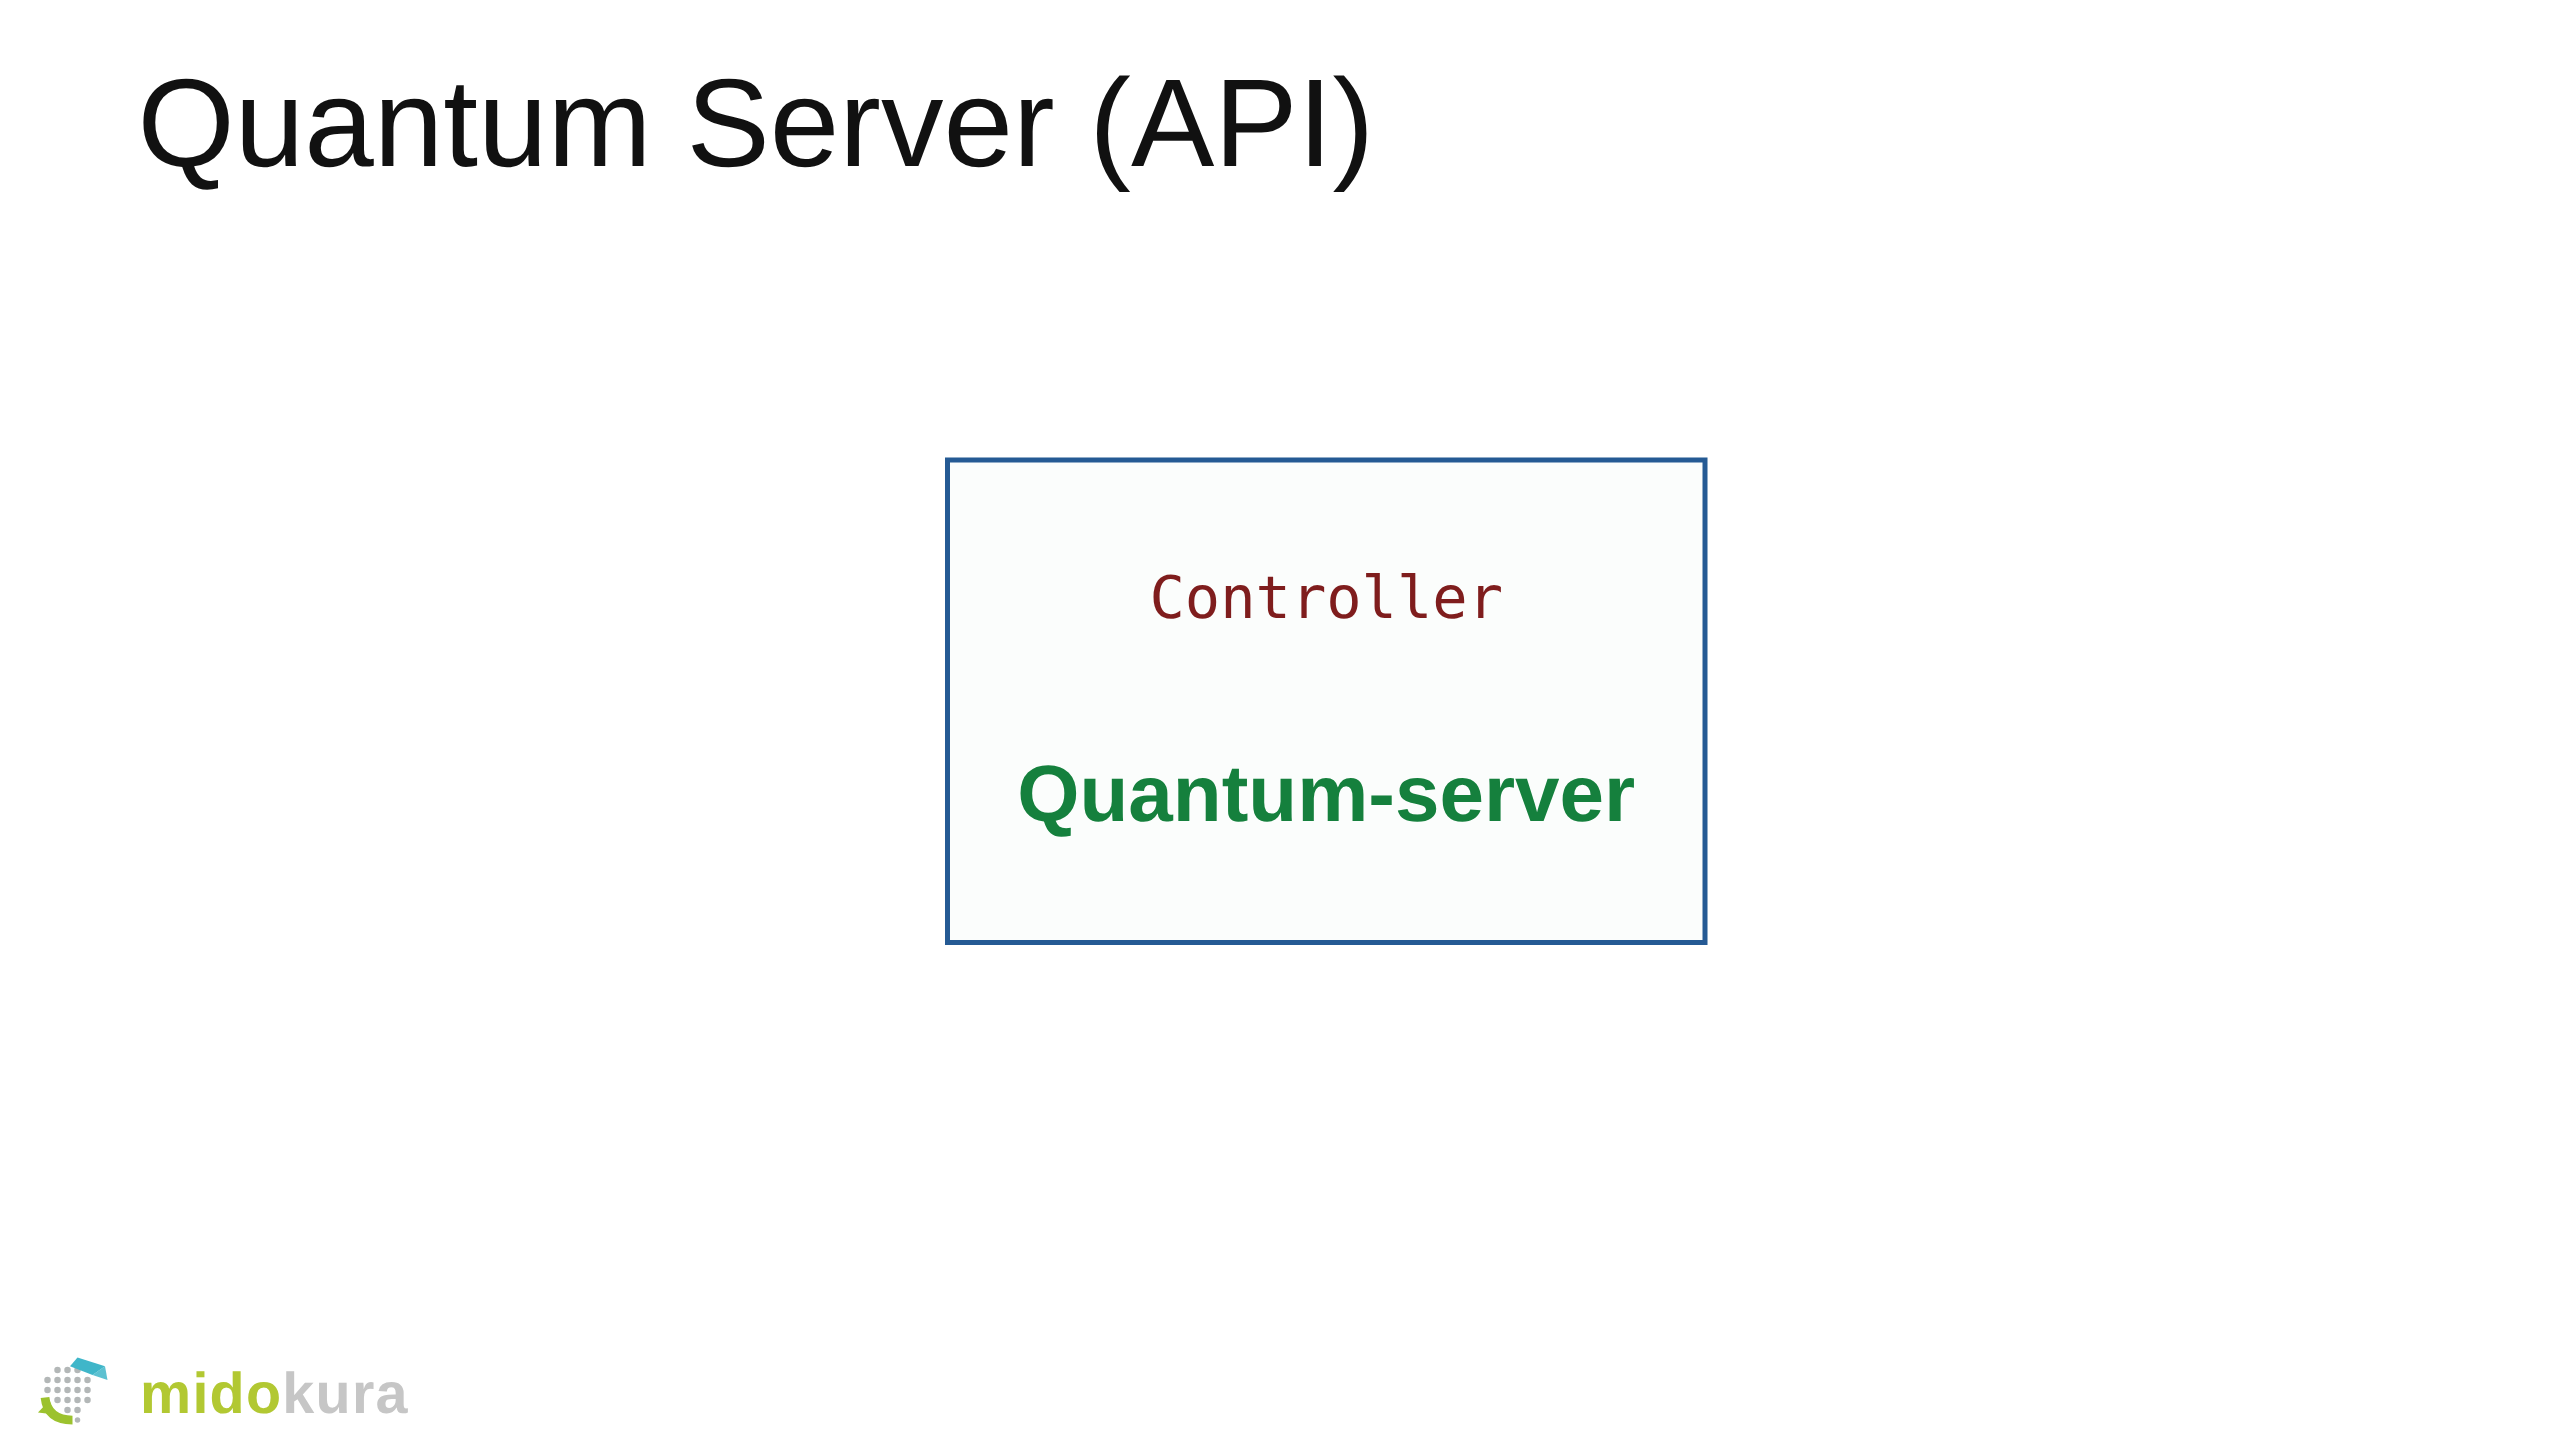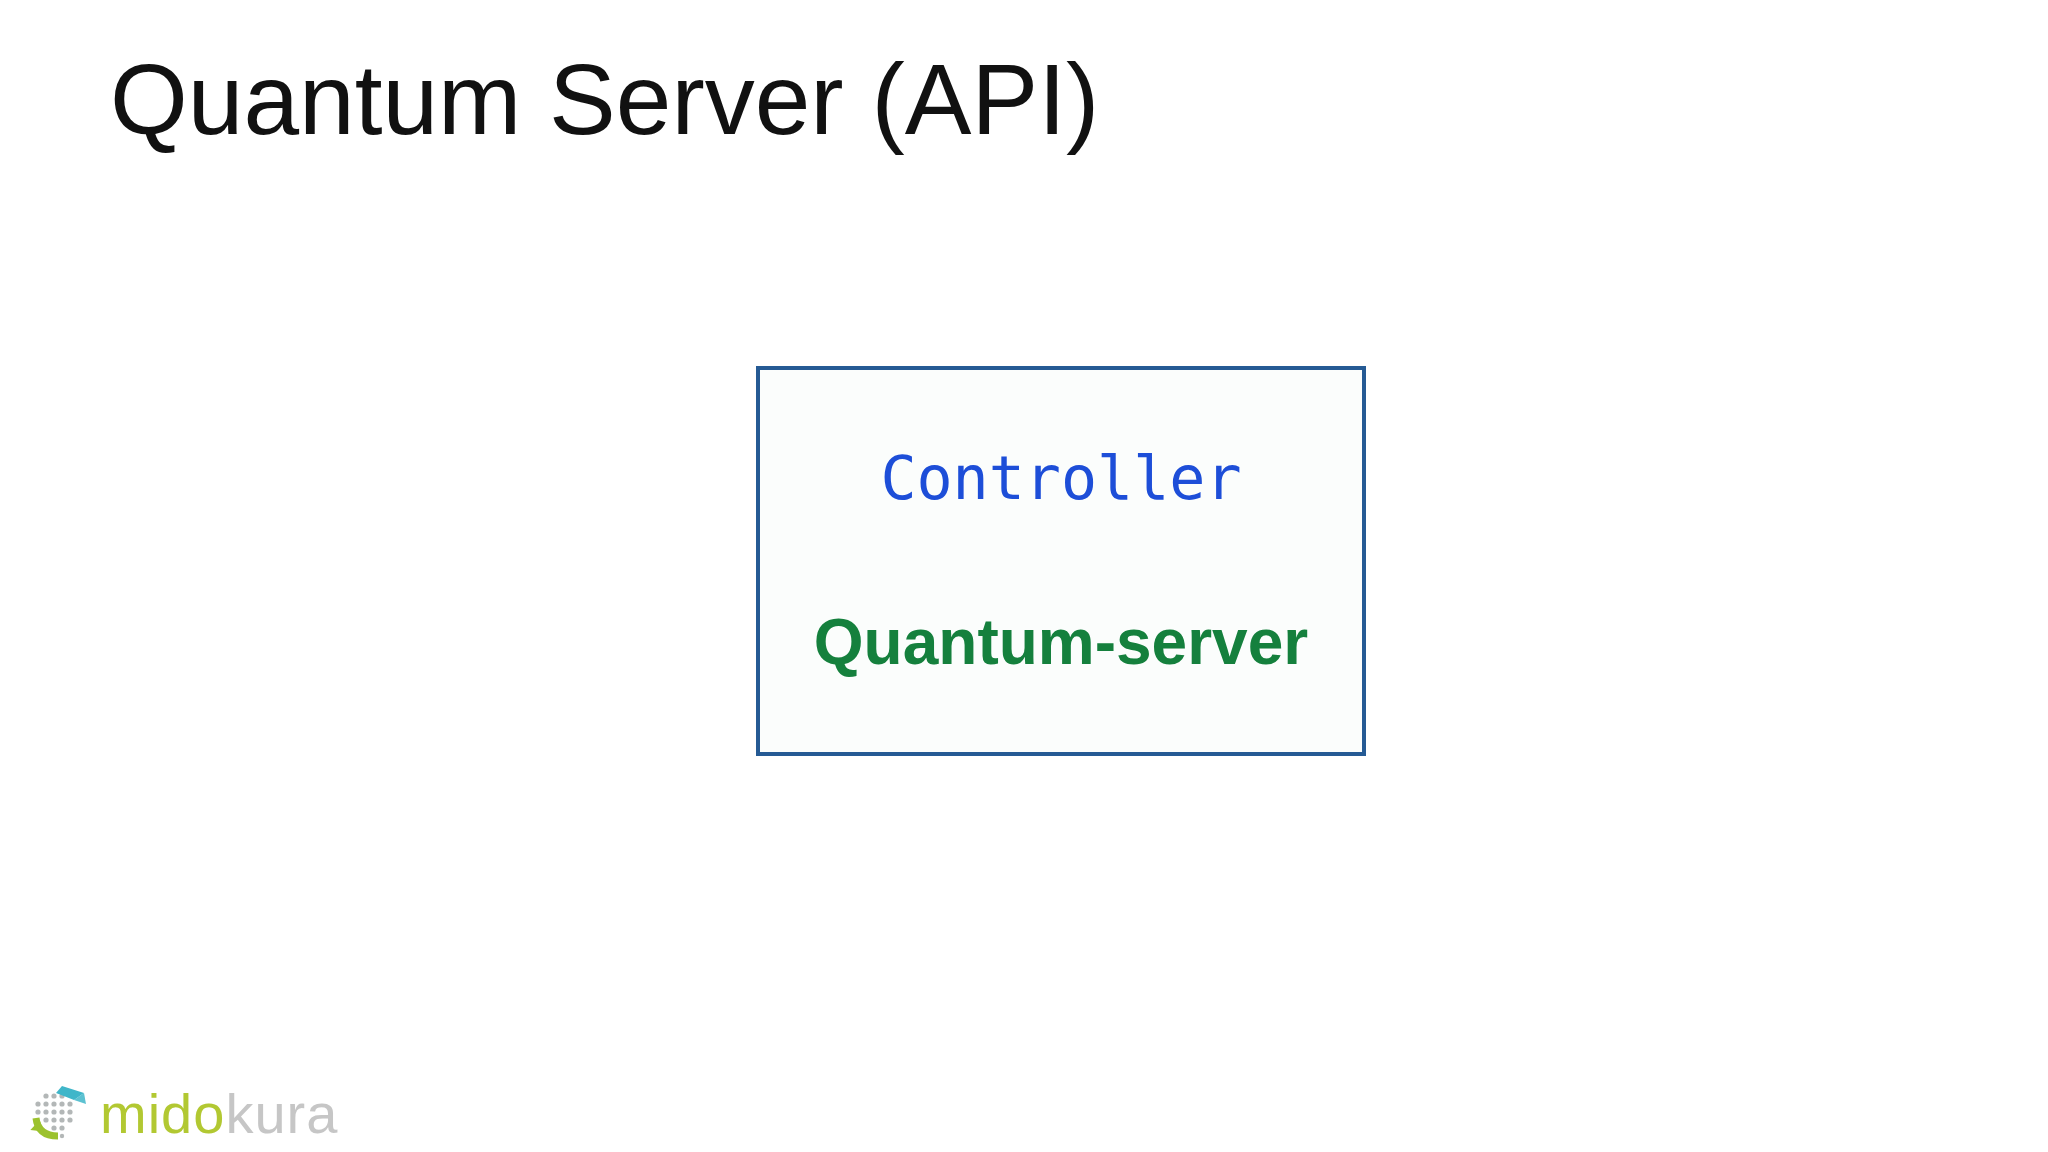--- a/index.html
+++ b/index.html
@@ -35,23 +35,23 @@
     background: #fbfdfc;
     border: 4px solid #255a94;
     display: flex;
     flex-direction: column;
     align-items: center;
     justify-content: center;
     gap: 64px;
   }
   .box-role {
     font-family: "DejaVu Sans Mono", "Liberation Mono", monospace;
-    font-size: 60px;
+    font-size: 47px;
     font-weight: 400;
-    color: #1d4ed8;
+    color: #7f1d1d;
     white-space: nowrap;
   }
   .box-name {
     font-family: "Liberation Sans", sans-serif;
     font-size: 64px;
     font-weight: 700;
     color: #15803d;
     white-space: nowrap;
     letter-spacing: 0px;
     margin-top: 28px;
@@ -63,25 +63,26 @@
     display: flex;
     align-items: center;
     gap: 6px;
   }
   .logo-icon {
     width: 66px;
     height: 60px;
     flex: 0 0 auto;
   }
   .logo-word {
-    font-size: 56px;
-    font-weight: 400;
+    font-size: 46px;
+    font-weight: 700;
     letter-spacing: 1px;
     white-space: nowrap;
     line-height: 60px;
+    margin-left: 12px;
   }
   .logo-word .part-green { color: #b2c832; }
   .logo-word .part-gray  { color: #c6c6c6; }
 </style>
 </head>
 <body>
 
 <div class="slide">
 
   <h1 class="slide-title">Quantum Server (API)</h1>

